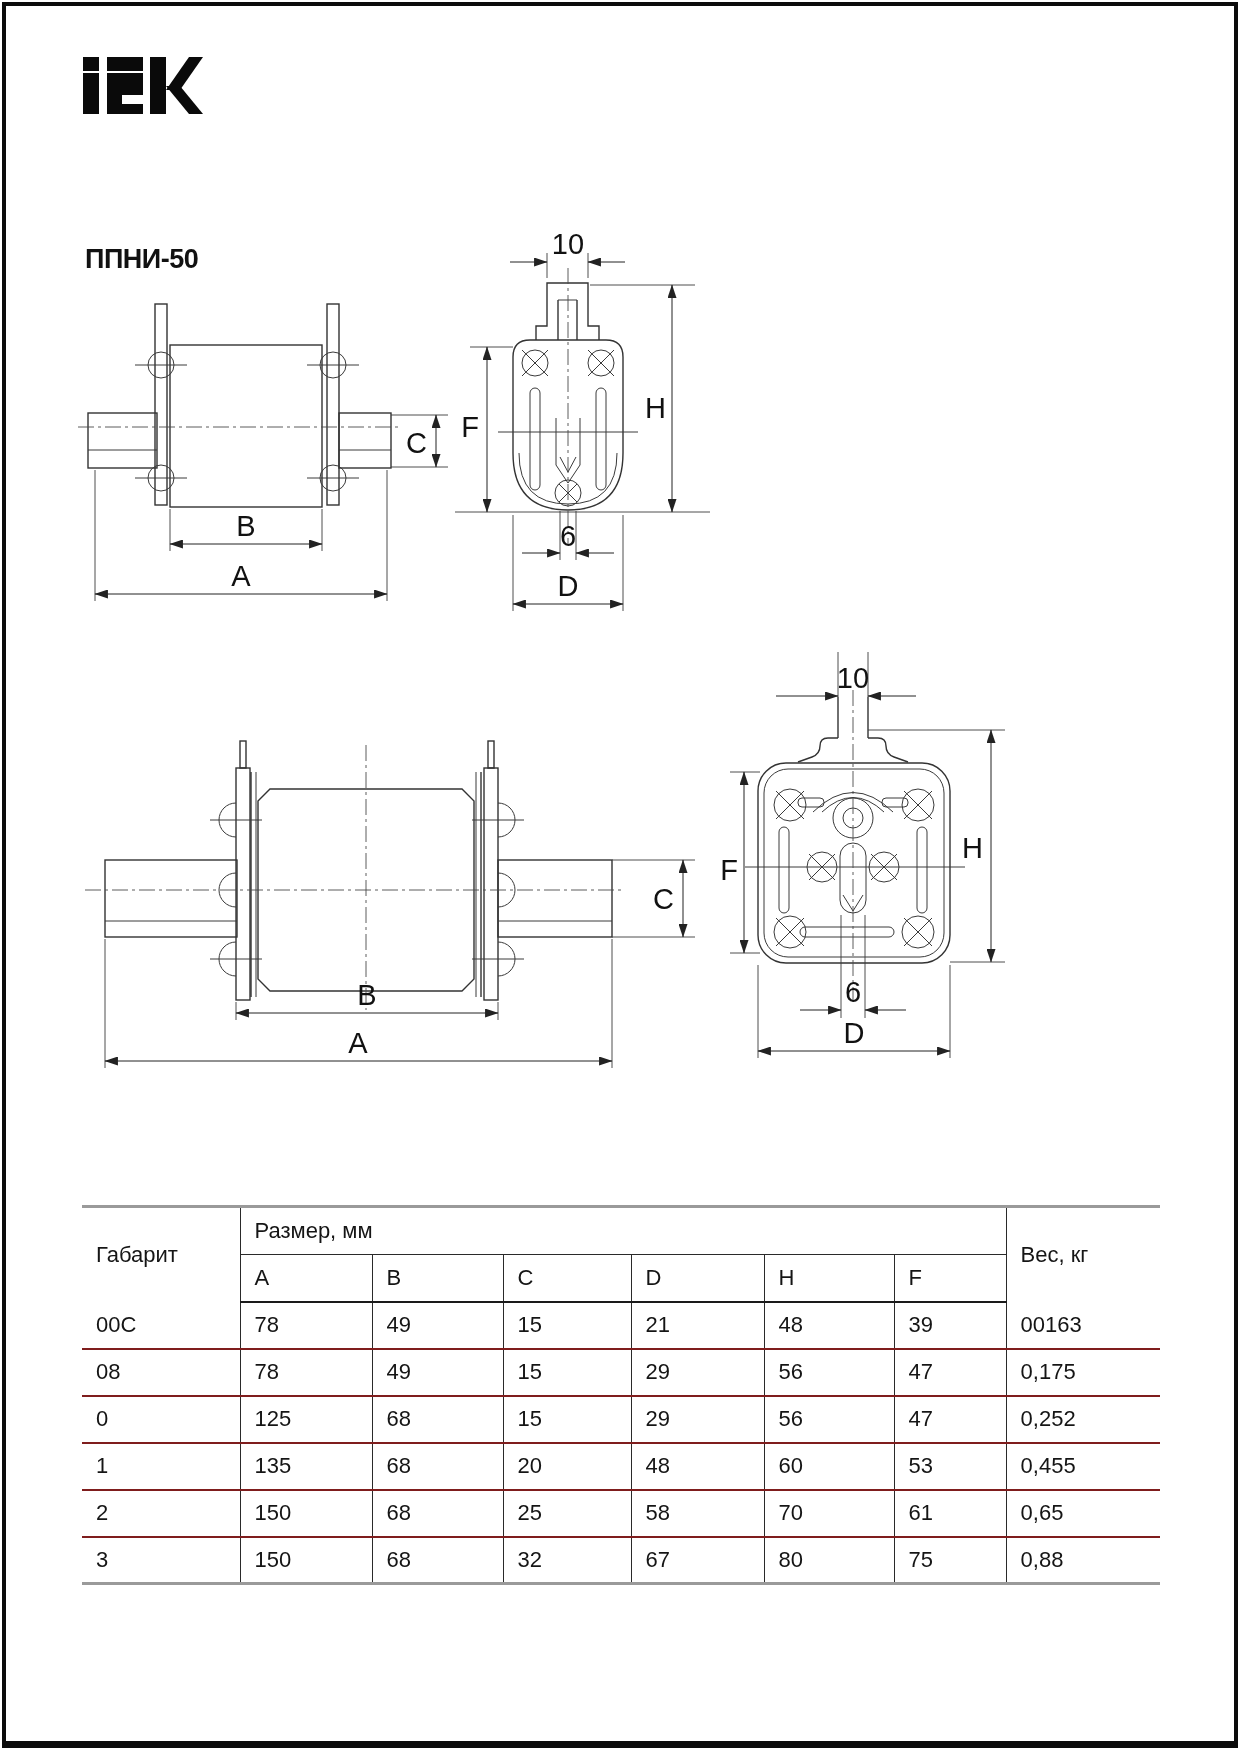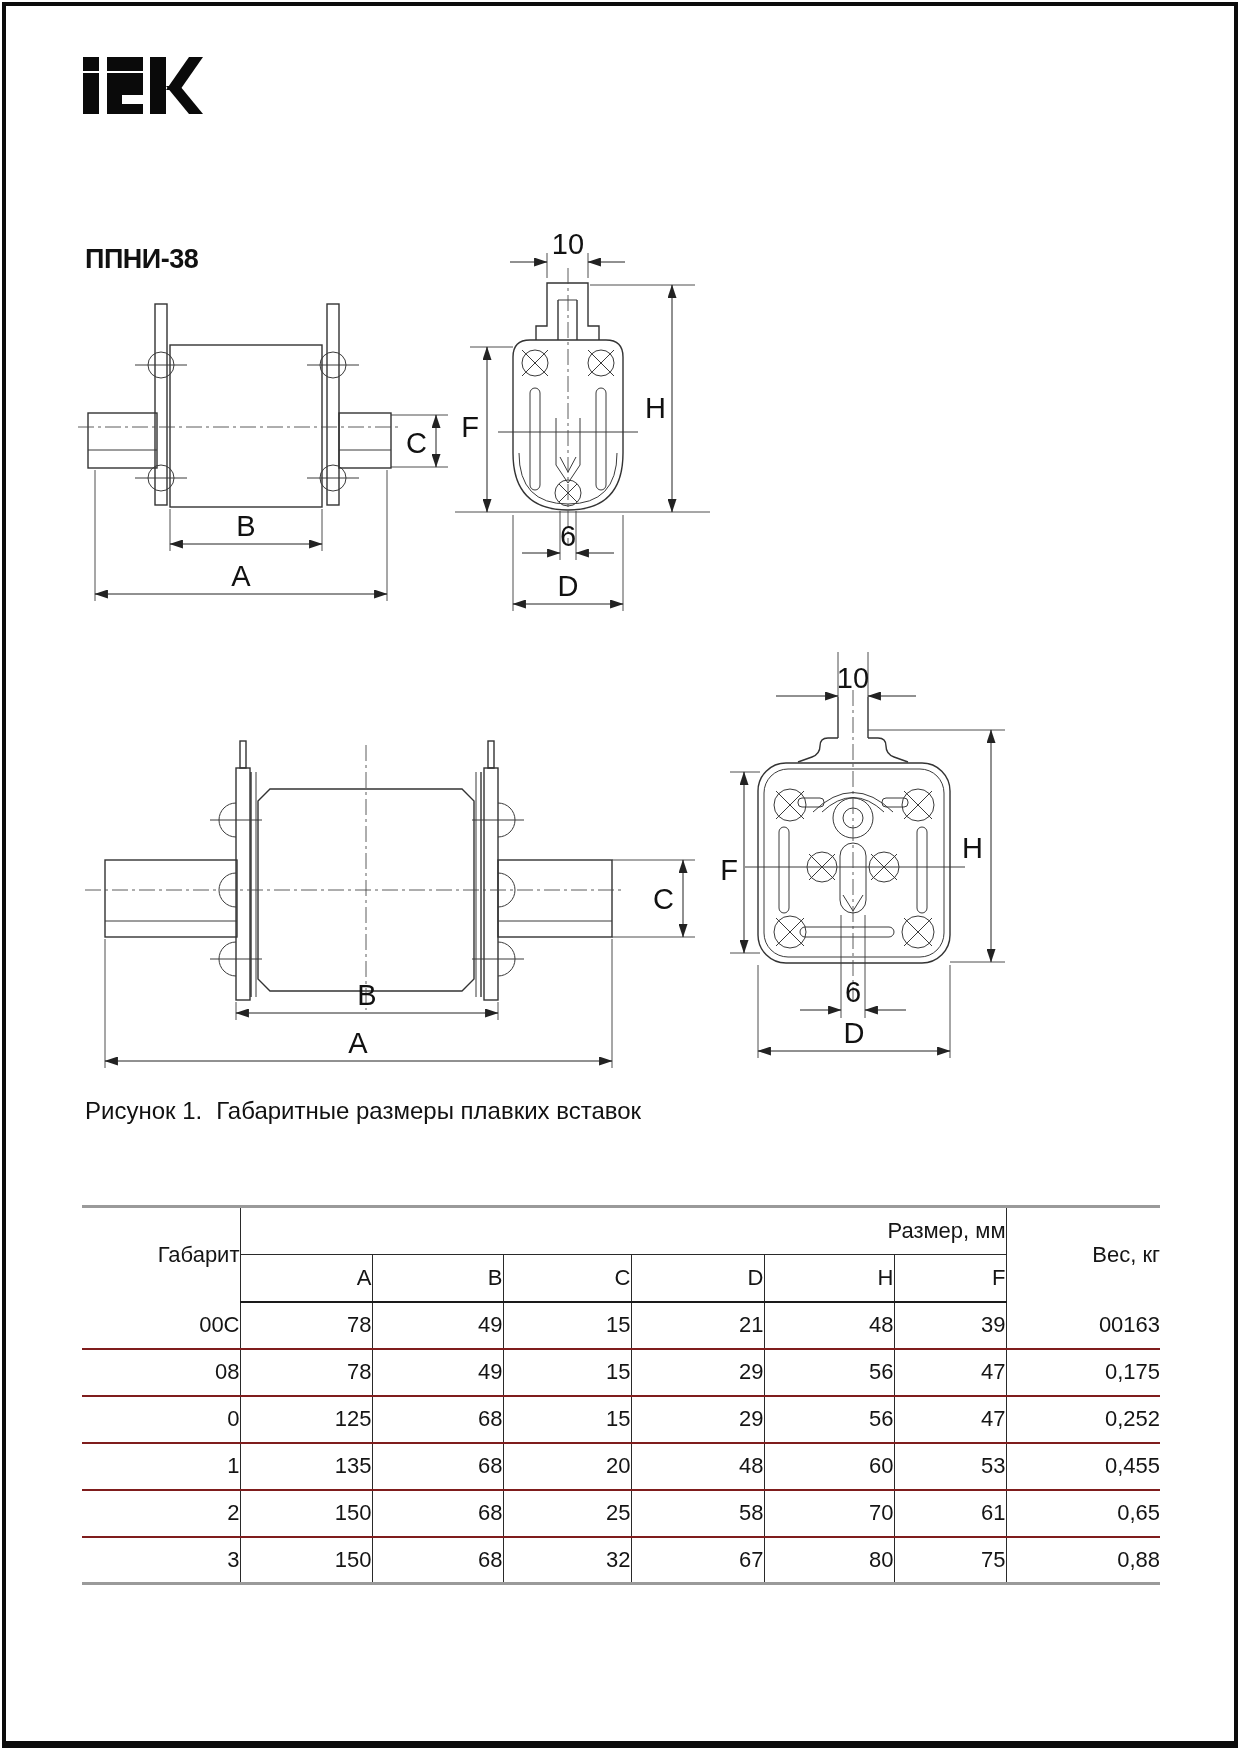--- a/index.html
+++ b/index.html
@@ -29,21 +29,21 @@
   .wh{fill:#ffffff;stroke:none;}
   .blk{fill:#0a0a0a;stroke:none;}
   
   table.spec{
     position:absolute;left:82px;top:1205px;width:1078px;
     border-collapse:collapse;table-layout:fixed;
     border-top:3px solid #9a9a9a;border-bottom:3px solid #9a9a9a;
     font-size:22px;color:#151515;
   }
   table.spec th, table.spec td{
-    font-weight:400;text-align:right;padding:0 0 0 14px;vertical-align:middle;
+    font-weight:400;text-align:left;padding:0 0 0 14px;vertical-align:middle;
   }
   tr.h1{height:48px;} tr.h2{height:47px;} tr.dr{height:47px;}
   .vl{border-left:1.5px solid #2a2a2a;}
   td.sizehdr{border-bottom:1.5px solid #2a2a2a;}
   tr.h2 th{border-bottom:2.5px solid #1a1a1a;}
   tbody tr.dr:not(:last-child) td{border-bottom:2px solid #7f1d1d;}
 </style>
 </head>
 <body>
 
@@ -54,21 +54,21 @@
     <rect class="blk" x="0" y="2" width="16" height="14"></rect>
     <rect class="blk" x="0" y="18" width="16" height="41"></rect>
     <rect class="blk" x="24" y="2" width="36" height="14"></rect>
     <rect class="blk" x="24" y="18" width="36" height="41"></rect>
     <rect class="wh" x="39" y="40" width="21" height="9"></rect>
     <rect class="blk" x="67" y="2" width="16" height="57"></rect>
     <polygon class="blk" points="83,35 106,2 120,2 97,35"></polygon>
     <polygon class="blk" points="83,31 97,31 120,59 106,59"></polygon>
   </svg>
 
-  <div class="section-label" style="top:244px;">ППНИ-38</div>
+  <div class="section-label" style="top:244px;">ППНИ-50</div>
 
   <svg class="abs" style="left:70px;top:215px;" width="650" height="405" viewBox="0 0 650 405">
     <defs>
       <marker id="arr" viewBox="0 0 12 8" refX="11.5" refY="4" markerWidth="14" markerHeight="9" orient="auto-start-reverse">
           <path d="M0,0 L12,4 L0,8 Z" fill="#222"></path>
         </marker>
     </defs>
 
     <g>
       <rect class="ol" x="18" y="198" width="69" height="55"></rect>
@@ -260,23 +260,20 @@
       <line class="dimE" x1="730" y1="370" x2="771" y2="370"></line>
       <line class="dimS" x1="795" y1="370" x2="836" y2="370"></line>
       <text class="dt" x="783" y="362" text-anchor="middle">6</text>
       <line class="xl" x1="688" y1="325" x2="688" y2="418"></line>
       <line class="xl" x1="880" y1="325" x2="880" y2="418"></line>
       <line class="dim" x1="688" y1="411" x2="880" y2="411"></line>
       <text class="dt" x="784" y="403" text-anchor="middle">D</text>
     </g>
   </svg>
 
-  <div class="caption">
-    <span>Рисунок 1.</span><span class="cap2">Габаритные размеры плавких вставок</span>
-  </div>
 
   <table class="spec">
     <colgroup>
       <col style="width:158px">
         <col style="width:132px">
         <col style="width:131px">
         <col style="width:128px">
       <col style="width:133px">
         <col style="width:130px">
         <col style="width:112px">

